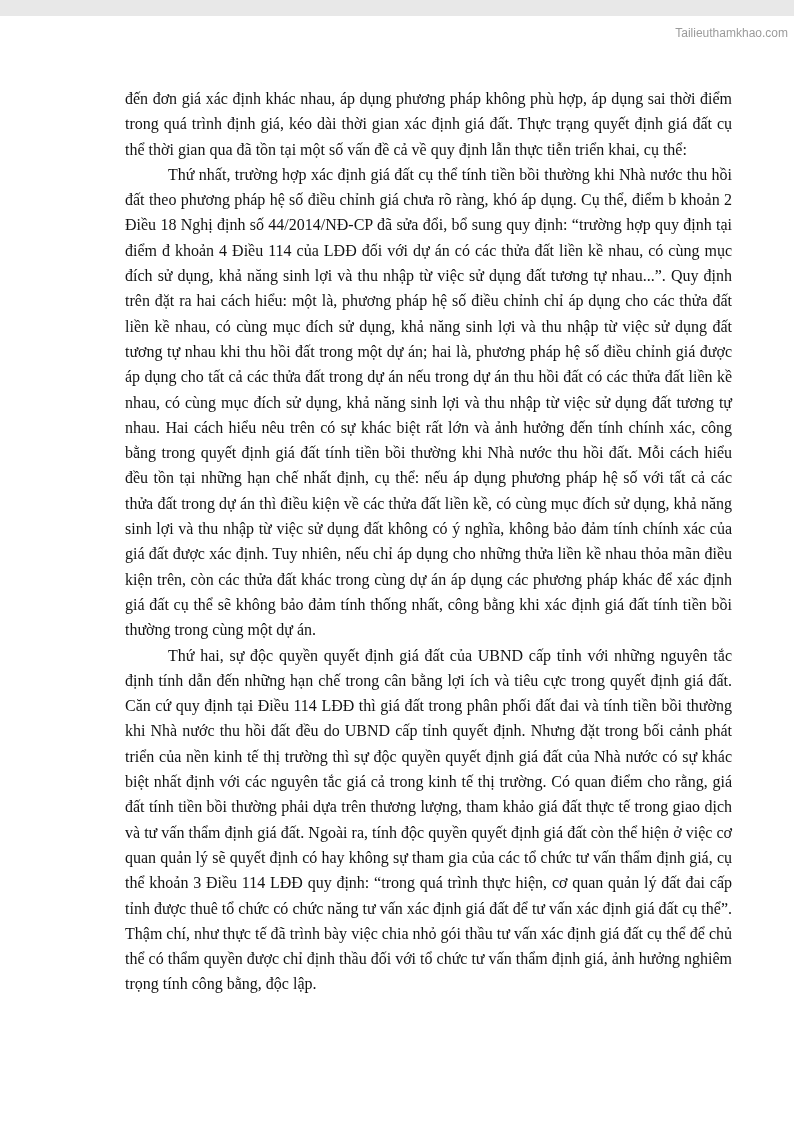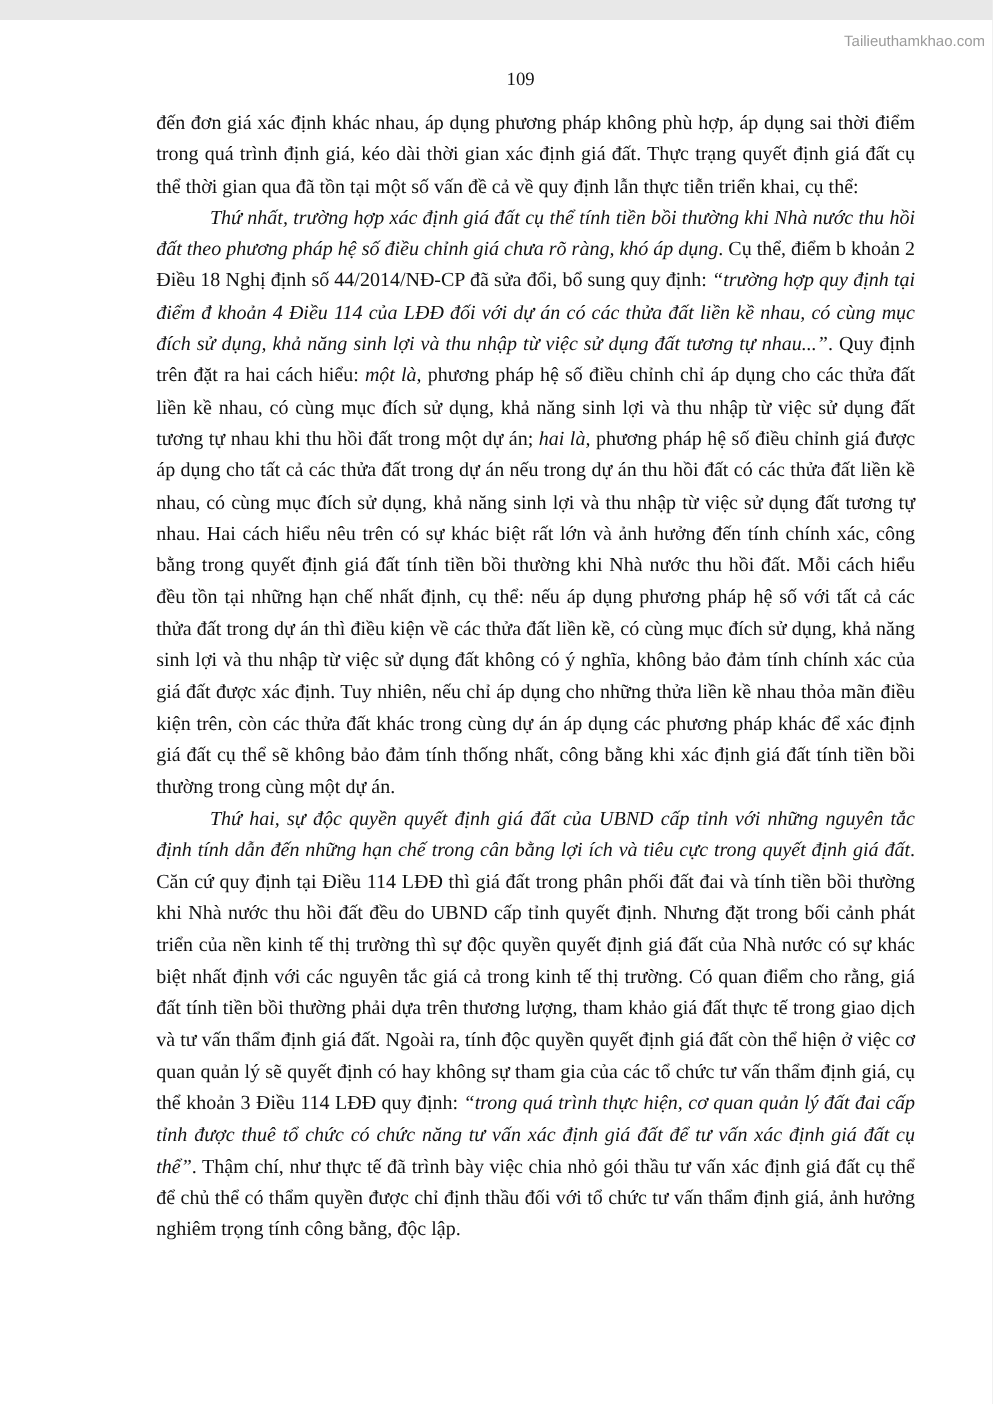--- a/index.html
+++ b/index.html
@@ -36,26 +36,25 @@
     top: 70px;
     left: 125px;
     width: 607px;
     font-size: 16px;
     line-height: 25.3px;
     text-align: justify;
     text-justify: inter-word;
   }
   p.para { margin: 0; }
   p.para.indent { text-indent: 43px; }
-  .italic { font-style: italic; }
+  .italic { }
 </style>
 </head>
 <body>
 
 <div class="page">
   <div class="watermark">Tailieuthamkhao.com</div>
-  <div class="page-number">109</div>
   <div class="content">
       <p class="para"><span>đến đơn giá xác định khác nhau, áp dụng phương pháp không phù hợp, áp dụng sai thời điểm trong quá trình định giá, kéo dài thời gian xác định giá đất. Thực trạng quyết định giá đất cụ thể thời gian qua đã tồn tại một số vấn đề cả về quy định lẫn thực tiễn triển khai, cụ thể:</span></p>
       <p class="para indent"><span class="italic">Thứ nhất, trường hợp xác định giá đất cụ thể tính tiền bồi thường khi Nhà nước thu hồi đất theo phương pháp hệ số điều chỉnh giá chưa rõ ràng, khó áp dụng</span><span>. Cụ thể, điểm b khoản 2 Điều 18 Nghị định số 44/2014/NĐ-CP đã sửa đổi, bổ sung quy định: </span><span class="italic">“trường hợp quy định tại điểm đ khoản 4 Điều 114 của LĐĐ đối với dự án có các thửa đất liền kề nhau, có cùng mục đích sử dụng, khả năng sinh lợi và thu nhập từ việc sử dụng đất tương tự nhau...”</span><span>. Quy định trên đặt ra hai cách hiểu: </span><span class="italic">một là,</span><span> phương pháp hệ số điều chỉnh chỉ áp dụng cho các thửa đất liền kề nhau, có cùng mục đích sử dụng, khả năng sinh lợi và thu nhập từ việc sử dụng đất tương tự nhau khi thu hồi đất trong một dự án; </span><span class="italic">hai là,</span><span> phương pháp hệ số điều chỉnh giá được áp dụng cho tất cả các thửa đất trong dự án nếu trong dự án thu hồi đất có các thửa đất liền kề nhau, có cùng mục đích sử dụng, khả năng sinh lợi và thu nhập từ việc sử dụng đất tương tự nhau. Hai cách hiểu nêu trên có sự khác biệt rất lớn và ảnh hưởng đến tính chính xác, công bằng trong quyết định giá đất tính tiền bồi thường khi Nhà nước thu hồi đất. Mỗi cách hiểu đều tồn tại những hạn chế nhất định, cụ thể: nếu áp dụng phương pháp hệ số với tất cả các thửa đất trong dự án thì điều kiện về các thửa đất liền kề, có cùng mục đích sử dụng, khả năng sinh lợi và thu nhập từ việc sử dụng đất không có ý nghĩa, không bảo đảm tính chính xác của giá đất được xác định. Tuy nhiên, nếu chỉ áp dụng cho những thửa liền kề nhau thỏa mãn điều kiện trên, còn các thửa đất khác trong cùng dự án áp dụng các phương pháp khác để xác định giá đất cụ thể sẽ không bảo đảm tính thống nhất, công bằng khi xác định giá đất tính tiền bồi thường trong cùng một dự án.</span></p>
       <p class="para indent"><span class="italic">Thứ hai, sự độc quyền quyết định giá đất của UBND cấp tỉnh với những nguyên tắc định tính dẫn đến những hạn chế trong cân bằng lợi ích và tiêu cực trong quyết định giá đất</span><span>. Căn cứ quy định tại Điều 114 LĐĐ thì giá đất trong phân phối đất đai và tính tiền bồi thường khi Nhà nước thu hồi đất đều do UBND cấp tỉnh quyết định. Nhưng đặt trong bối cảnh phát triển của nền kinh tế thị trường thì sự độc quyền quyết định giá đất của Nhà nước có sự khác biệt nhất định với các nguyên tắc giá cả trong kinh tế thị trường. Có quan điểm cho rằng, giá đất tính tiền bồi thường phải dựa trên thương lượng, tham khảo giá đất thực tế trong giao dịch và tư vấn thẩm định giá đất. Ngoài ra, tính độc quyền quyết định giá đất còn thể hiện ở việc cơ quan quản lý sẽ quyết định có hay không sự tham gia của các tổ chức tư vấn thẩm định giá, cụ thể khoản 3 Điều 114 LĐĐ quy định: </span><span class="italic">“trong quá trình thực hiện, cơ quan quản lý đất đai cấp tỉnh được thuê tổ chức có chức năng tư vấn xác định giá đất để tư vấn xác định giá đất cụ thể”</span><span>. Thậm chí, như thực tế đã trình bày việc chia nhỏ gói thầu tư vấn xác định giá đất cụ thể để chủ thể có thẩm quyền được chỉ định thầu đối với tổ chức tư vấn thẩm định giá, ảnh hưởng nghiêm trọng tính công bằng, độc lập.</span></p>
     </div>
 </div>
 
 </body></html>

